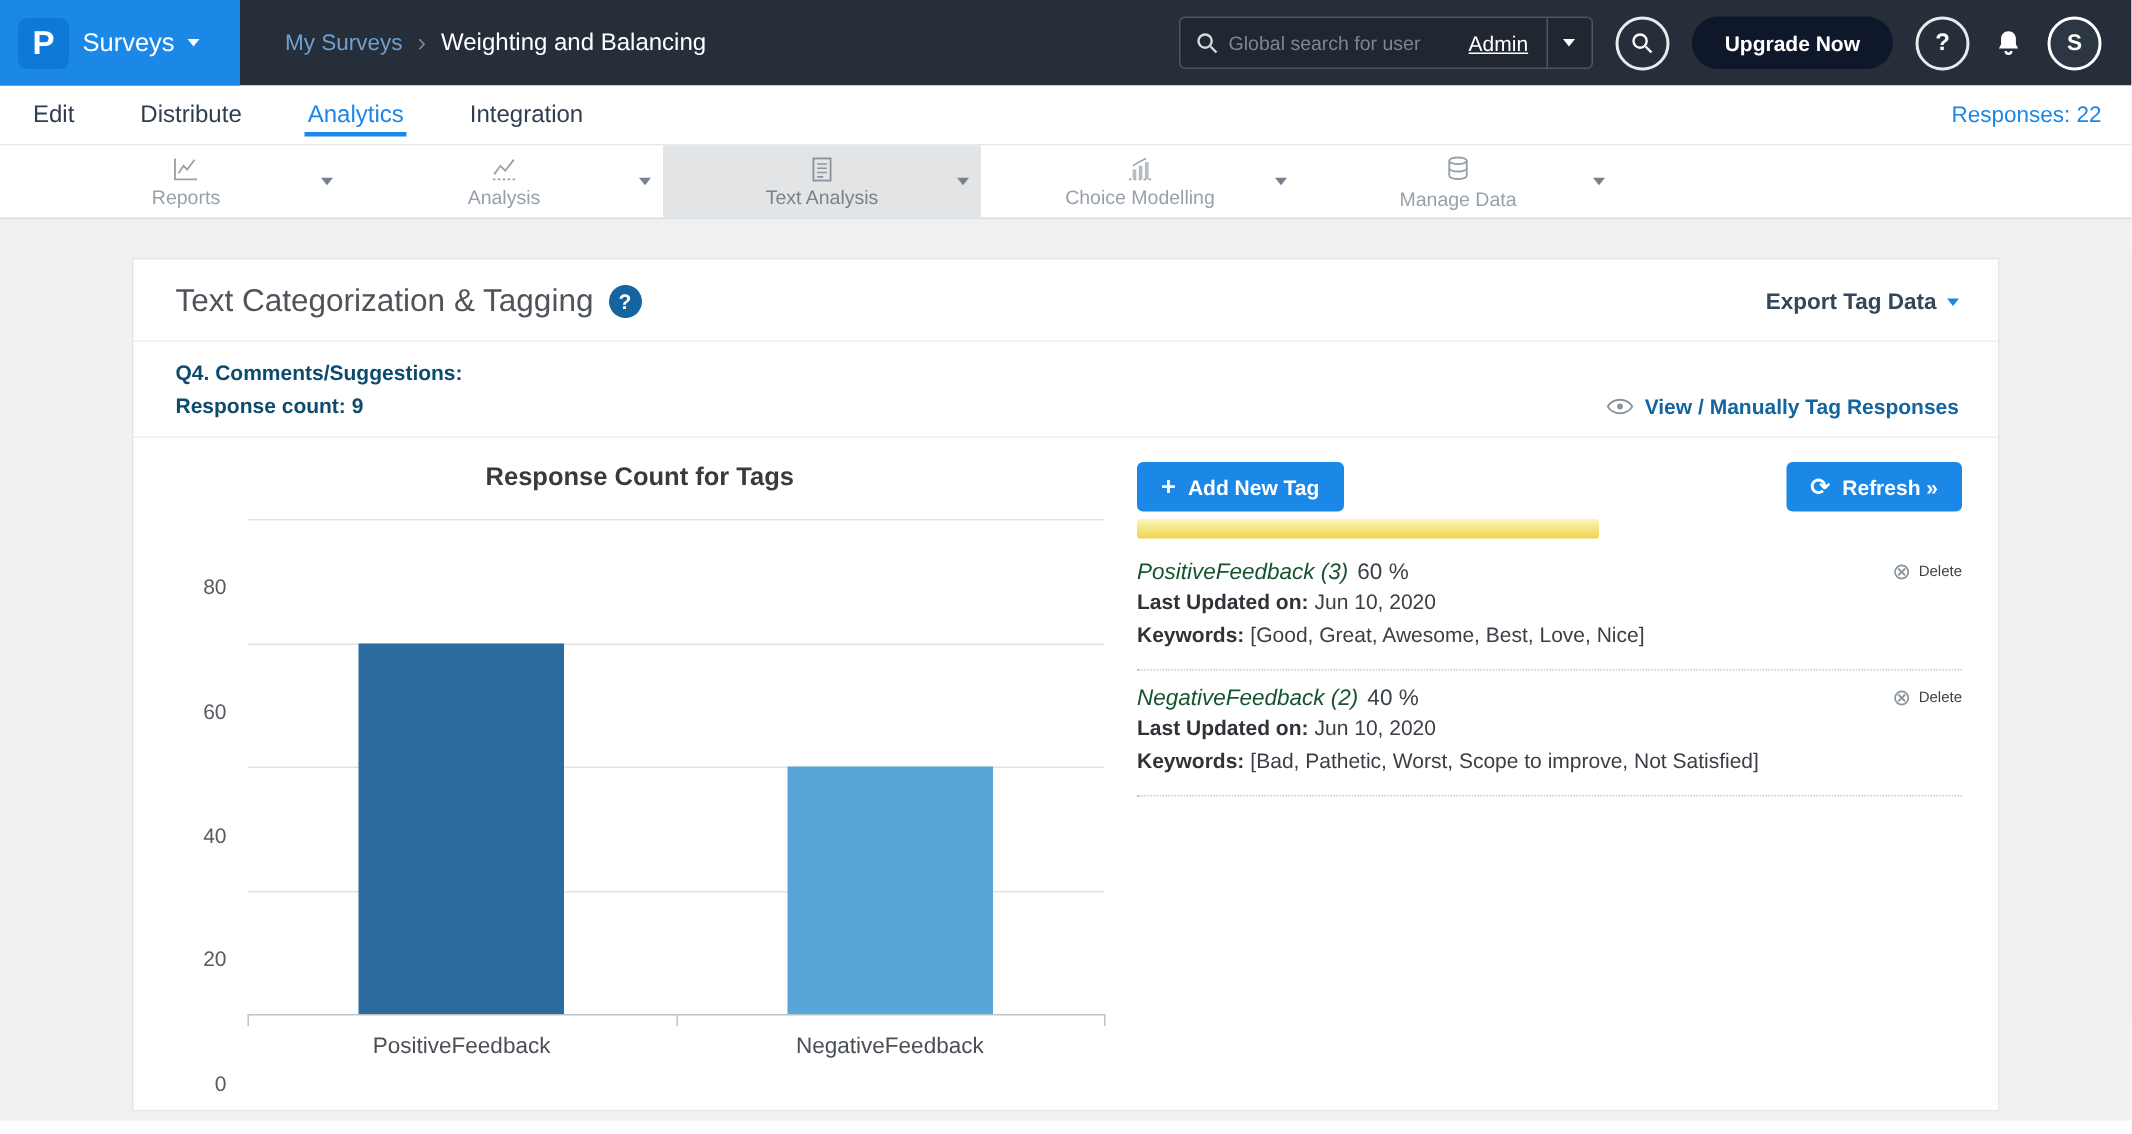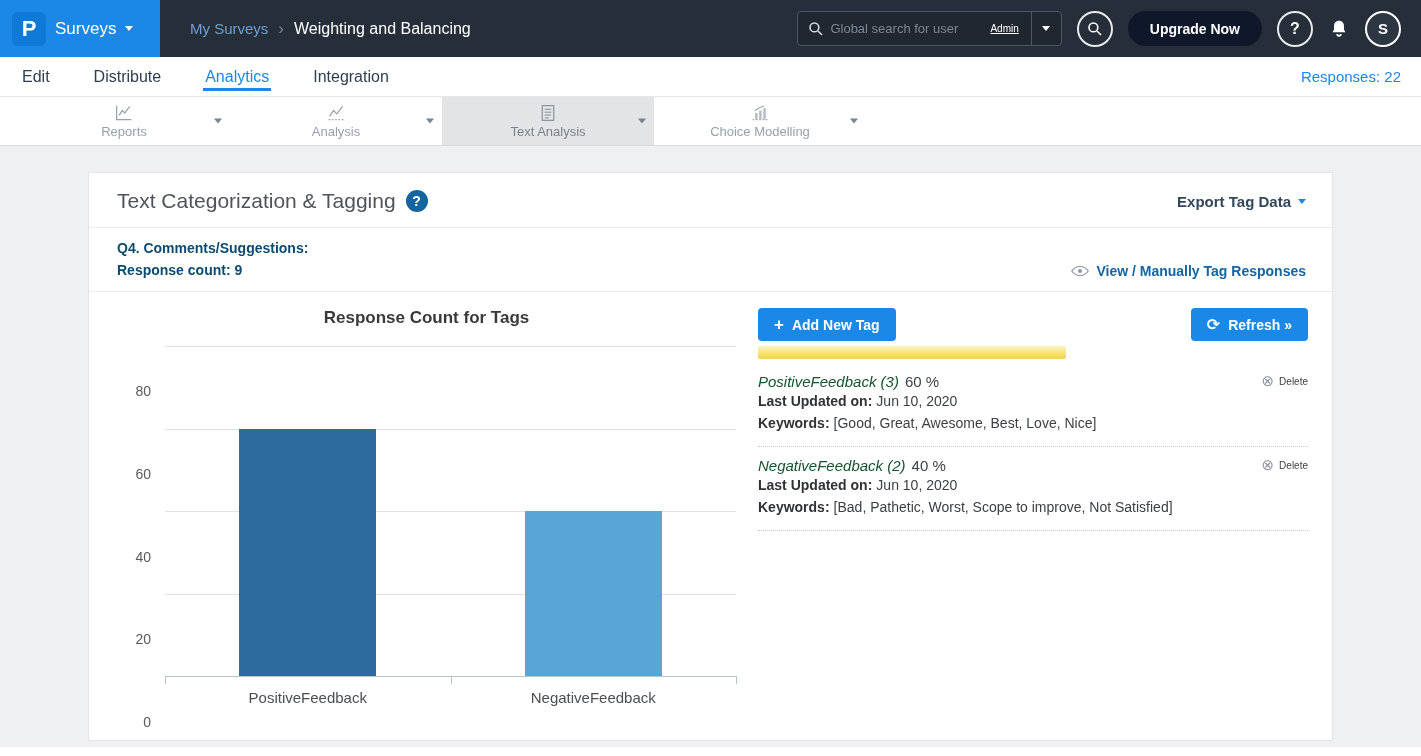--- a/index.html
+++ b/index.html
@@ -19,21 +19,21 @@
   .caret.blue { border-top-color:#1b87e6; }
   .breadcrumb { margin-left:30px; display:flex; align-items:center; gap:10px; font-size:15px; }
   .bc-parent { color:#6fa0d0; cursor:pointer; text-decoration:none; }
   .bc-sep { color:#7c8590; font-size:17px; }
   .bc-current { color:#ffffff; font-size:16px; }
   .topbar-right { margin-left:auto; display:flex; align-items:center; gap:15px; padding-right:20px; }
   .search-pill { display:flex; align-items:center; height:35px; border:1px solid #4d5662; border-radius:4px; background:rgba(0,0,0,0.15); overflow:hidden; }
   .search-pill .mag { margin:0 4px 0 10px; display:flex; }
   .search-pill input { background:transparent; border:none; outline:none; color:#dfe3e8; font-size:13px; width:150px; font-family:inherit; }
   .search-pill input::placeholder { color:#7d8793; }
-  .scope { color:#fff; font-size:10px; padding:0 12px; cursor:pointer;text-decoration:underline; }
+  .scope { color:#fff; font-size:14px; padding:0 12px; cursor:pointer;text-decoration:underline; }
   .pill-caret { width:30px; height:100%; border-left:1px solid #4d5662; display:flex; align-items:center; justify-content:center; cursor:pointer; }
   .icon-circle { width:36px; height:36px; border-radius:50%; border:2px solid #e8eaec; display:flex; align-items:center; justify-content:center; cursor:pointer; color:#fff; font-weight:bold; font-size:16px; }
   .upgrade { background:#0f172a; border:none; color:#fff; font-weight:bold; font-size:14px; height:35px; padding:0 22px; border-radius:18px; cursor:pointer; font-family:inherit; }
   .bell { cursor:pointer; display:flex; }
   .avatar { width:36px; height:36px; border-radius:50%; background:#2d3643; border:2px solid #fff; color:#fff; font-weight:bold; font-size:15px; display:flex; align-items:center; justify-content:center; cursor:pointer; }
   
   .nav { height:40px; background:#fff; border-bottom:1px solid #e4e7ea; display:flex; align-items:center; padding:0 20px; gap:40px; }
   .nav-item { font-size:16px; color:#2f3e4e; text-decoration:none; cursor:pointer; position:relative; height:100%; display:flex; align-items:center; padding:0 2px; }
   .nav-item.active { color:#1b87e6; }
   .nav-item.active::after { content:""; position:absolute; left:0; right:0; bottom:5px; height:3px; background:#1b87e6; }
@@ -181,20 +181,29 @@
     <svg width="20" height="18" viewBox="0 0 24 22">
         <path d="M3 19h18" fill="none" stroke="#98a2ab" stroke-width="1.5" stroke-dasharray="2 2"></path>
         <rect x="6" y="11" width="3" height="8" fill="#b4bcc4"></rect>
         <rect x="11" y="8" width="3" height="11" fill="#b4bcc4"></rect>
         <rect x="16" y="5" width="3" height="14" fill="#b4bcc4"></rect>
         <path d="M6 8l5-3 6-3" fill="none" stroke="#98a2ab" stroke-width="1.3"></path>
       </svg>
     <span class="tab-label">Choice Modelling</span>
     <span class="tab-caret caret gray"></span>
   </div>
+  <div class="tab">
+    <svg width="20" height="20" viewBox="0 0 24 24">
+        <ellipse cx="12" cy="5" rx="7" ry="2.6" fill="none" stroke="#98a2ab" stroke-width="1.5"></ellipse>
+        <path d="M5 5v6c0 1.4 3.1 2.6 7 2.6s7-1.2 7-2.6V5" fill="none" stroke="#98a2ab" stroke-width="1.5"></path>
+        <path d="M5 11v6c0 1.4 3.1 2.6 7 2.6s7-1.2 7-2.6v-6" fill="none" stroke="#98a2ab" stroke-width="1.5"></path>
+      </svg>
+    <span class="tab-label">Manage Data</span>
+    <span class="tab-caret caret gray"></span>
+  </div>
 </div>
 
 <div class="content">
   <div class="card">
 
     <div class="card-header">
       <span class="card-title">Text Categorization &amp; Tagging</span>
       <span class="help-badge">?</span>
       <span class="export">
         <span>Export Tag Data</span>

